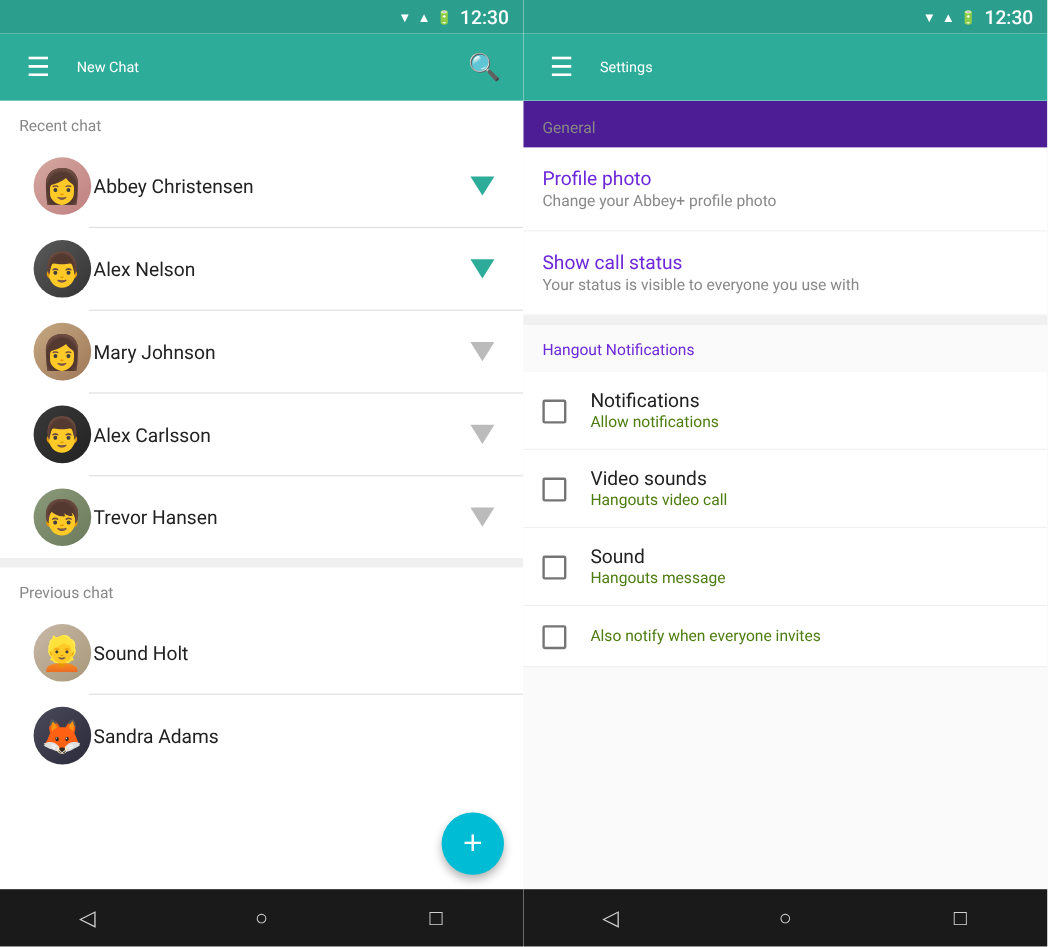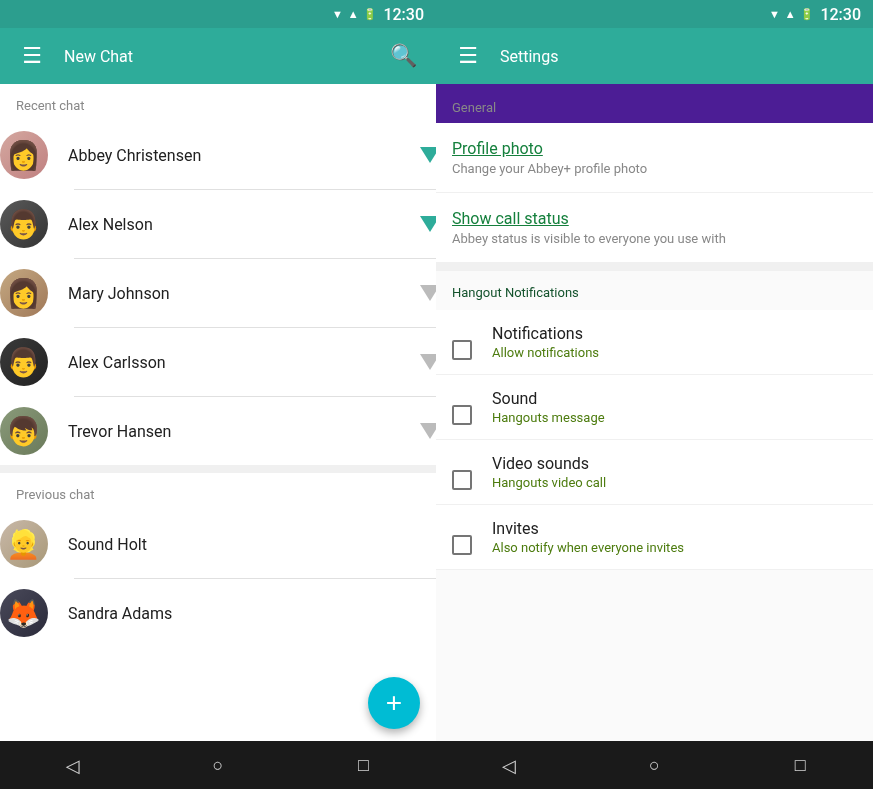--- a/index.html
+++ b/index.html
@@ -50,21 +50,21 @@
     .app-bar {
       height: 56px;
       background: #2EAC9A;
       display: flex;
       align-items: center;
       padding: 0 16px;
       gap: 16px;
     }
     .app-bar-title {
       color: #fff;
-      font-size: 16px;
+      font-size: 12px;
       font-weight: 400;
       flex: 1;
     }
     .icon-btn {
       color: #fff;
       font-size: 22px;
       cursor: pointer;
       background: none;
       border: none;
       display: flex;
@@ -86,22 +86,22 @@
       font-size: 13px;
       color: #888;
       padding: 14px 16px 8px;
       font-weight: 400;
     }
 
     
     .chat-item {
       display: flex;
       align-items: center;
-      padding: 10px 0;
-      gap: 20px;
+      padding: 10px 28px;
+      gap: 2px;
       cursor: pointer;
       position: relative;
     }
 
     .avatar {
       width: 48px;
       height: 48px;
       border-radius: 50%;
       overflow: hidden;
       flex-shrink: 0;
@@ -225,47 +225,46 @@
 
     .settings-item {
       background: #fff;
       padding: 16px 16px;
       border-bottom: 1px solid #f0f0f0;
       cursor: pointer;
     }
 
     .settings-item-title {
       font-size: 16px;
-      color: #15803d;
+      color: #6d28d9;
       font-weight: 400;
       margin-bottom: 3px;
-      text-decoration: underline;
     }
     .settings-item-subtitle {
       font-size: 13px;
       color: #888;
     }
 
     .settings-divider {
       height: 8px;
       background: #f0f0f0;
     }
 
     
     .notif-section-label {
       font-size: 13px;
-      color: #14532d;
+      color: #6d28d9;
       padding: 14px 16px 10px;
       background: #fafafa;
       font-weight: 400;
     }
 
     .notif-item {
       display: flex;
-      align-items: flex-end;
+      align-items: center;
       padding: 14px 16px;
       background: #fff;
       border-bottom: 1px solid #f0f0f0;
       cursor: pointer;
       gap: 20px;
     }
 
     .checkbox {
       width: 20px;
       height: 20px;
@@ -434,55 +433,54 @@
 
     <div class="settings-section-label">General</div>
 
     <div class="settings-item">
       <div class="settings-item-title">Profile photo</div>
       <div class="settings-item-subtitle">Change your Abbey+ profile photo</div>
     </div>
 
     <div class="settings-item">
       <div class="settings-item-title">Show call status</div>
-      <div class="settings-item-subtitle">Abbey status is visible to everyone you use with</div>
+      <div class="settings-item-subtitle">Your status is visible to everyone you use with</div>
     </div>
 
     <div class="settings-divider"></div>
 
     <div class="notif-section-label">Hangout Notifications</div>
 
     <div class="notif-item">
       <div class="checkbox"></div>
       <div class="notif-text-block">
         <div class="notif-title">Notifications</div>
         <div class="notif-subtitle">Allow notifications</div>
       </div>
     </div>
 
     <div class="notif-item">
       <div class="checkbox"></div>
       <div class="notif-text-block">
-        <div class="notif-title">Sound</div>
-        <div class="notif-subtitle">Hangouts message</div>
+        <div class="notif-title">Video sounds</div>
+        <div class="notif-subtitle">Hangouts video call</div>
       </div>
     </div>
 
     <div class="notif-item">
       <div class="checkbox"></div>
       <div class="notif-text-block">
-        <div class="notif-title">Video sounds</div>
-        <div class="notif-subtitle">Hangouts video call</div>
+        <div class="notif-title">Sound</div>
+        <div class="notif-subtitle">Hangouts message</div>
       </div>
     </div>
 
     <div class="notif-item">
       <div class="checkbox"></div>
       <div class="notif-text-block">
-        <div class="notif-title">Invites</div>
         <div class="notif-subtitle">Also notify when everyone invites</div>
       </div>
     </div>
 
   </div>
 
   <div class="bottom-nav">
     <span class="nav-icon">◁</span>
     <span class="nav-icon">○</span>
     <span class="nav-icon">□</span>

